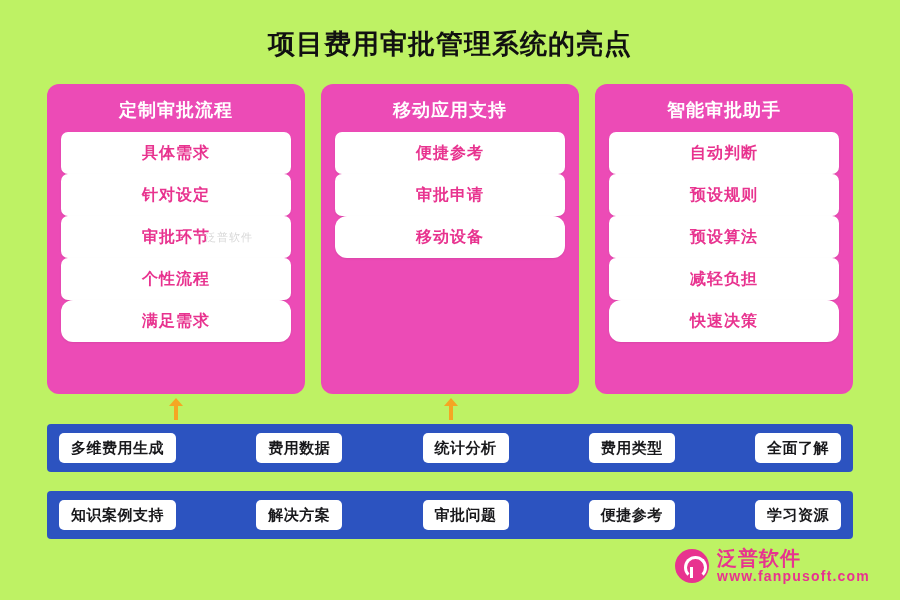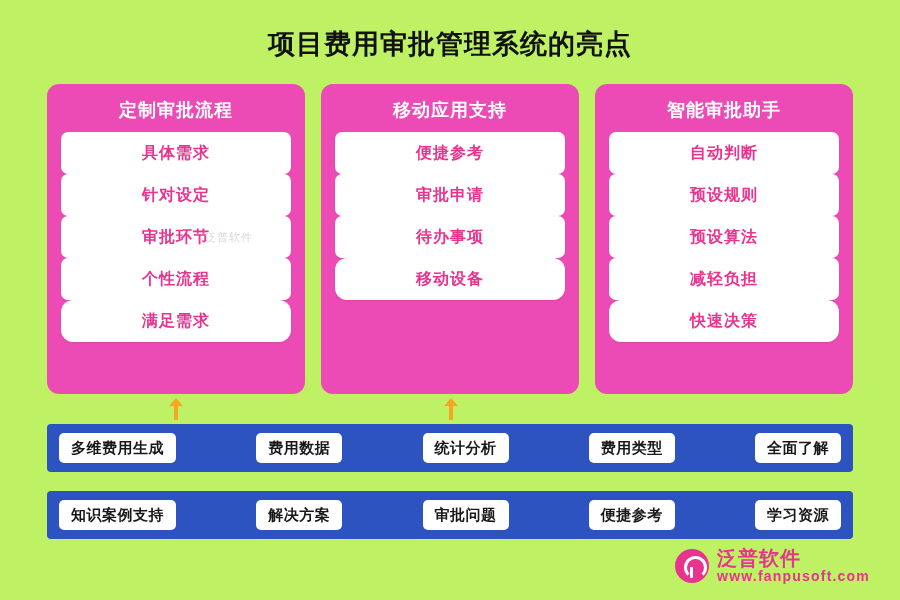--- a/index.html
+++ b/index.html
@@ -194,21 +194,20 @@
         <span class="wm-inner">泛普软件</span>
       </div>
       <div class="pill">个性流程</div>
       <div class="pill">满足需求</div>
     </div>
 
     <div class="column">
       <div class="column-title">移动应用支持</div>
       <div class="pill">便捷参考</div>
       <div class="pill">审批申请</div>
-      <div class="pill">待办事项</div>
       <div class="pill">移动设备</div>
     </div>
 
     <div class="column">
       <div class="column-title">智能审批助手</div>
       <div class="pill">自动判断</div>
       <div class="pill">预设规则</div>
       <div class="pill">预设算法</div>
       <div class="pill">减轻负担</div>
       <div class="pill">快速决策</div>

